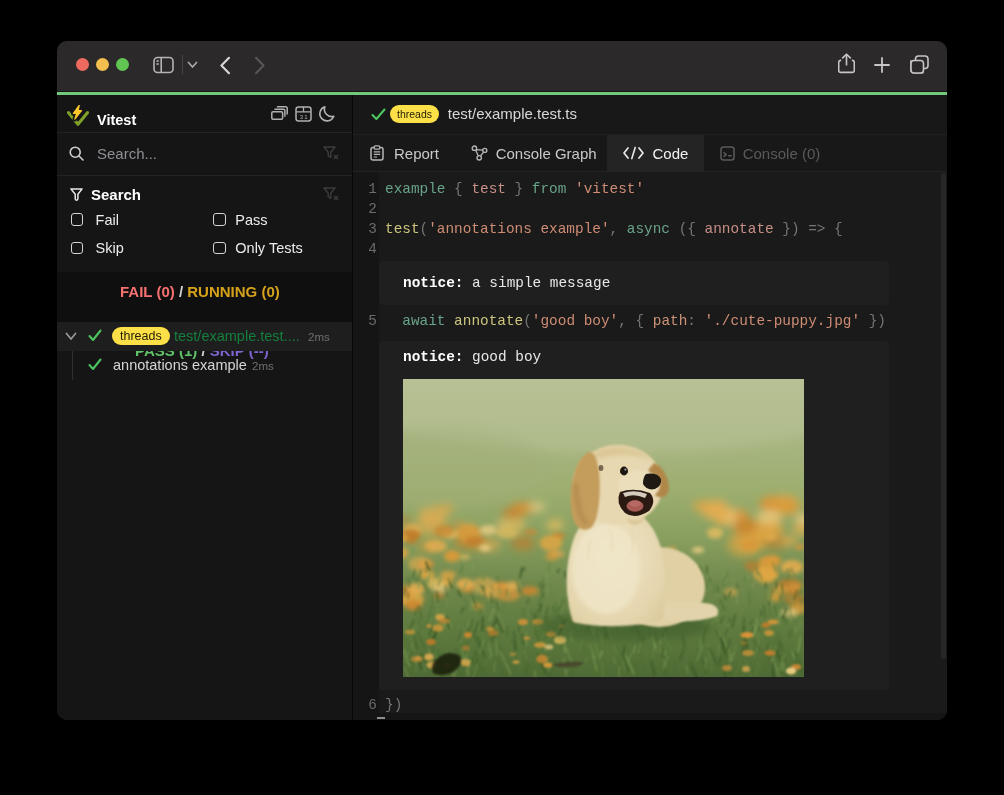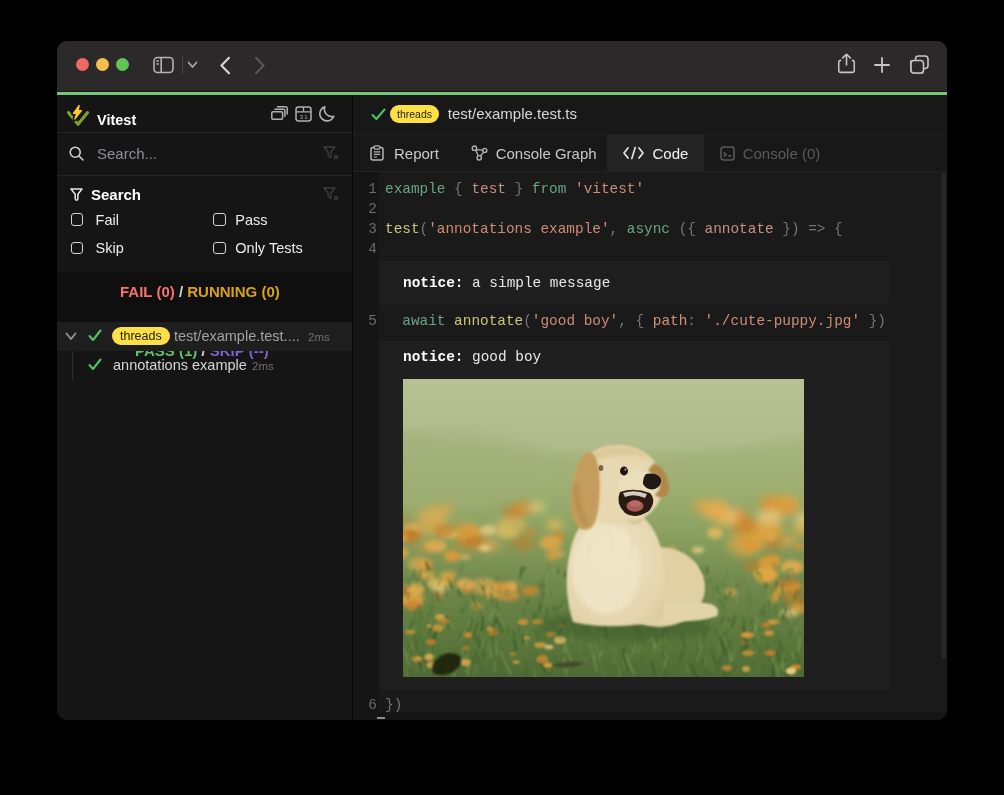--- a/index.html
+++ b/index.html
@@ -151,21 +151,21 @@
     </div>
 
     <div class="abs" style="left:0; top:228px; width:295px; height:28.5px; background:#1e1e1e;"></div>
     <svg class="ic abs" style="left:8px; top:238px;" width="12" height="9" viewBox="0 0 12 9">
       <polyline points="1.5,1.5 6,7 10.5,1.5" fill="none" stroke="#9a9a9a" stroke-width="1.7" stroke-linecap="round" stroke-linejoin="round"></polyline>
     </svg>
     <svg class="ic abs" style="left:31px; top:235px;" width="14" height="13" viewBox="0 0 14 13">
       <polyline points="1.5,7 5,11 12.5,1.5" fill="none" stroke="#4cc35e" stroke-width="2.1" stroke-linecap="round" stroke-linejoin="round"></polyline>
     </svg>
     <div class="abs pill" style="left:55px; top:233.3px;">threads</div>
-    <div class="abs" style="left:117px; top:234px; font-size:14.5px; color:#a3a3a3;">test/example.test....</div>
+    <div class="abs" style="left:117px; top:234px; font-size:14.5px; color:#15803d;">test/example.test....</div>
     <div class="abs" style="left:251px; top:236.5px; font-size:11.5px; color:#6f6f6f;">2ms</div>
     <div class="abs" style="left:14.5px; top:256.5px; width:1px; height:29px; background:#2e2e2e;"></div>
     <svg class="ic abs" style="left:31px; top:264px;" width="14" height="13" viewBox="0 0 14 13">
       <polyline points="1.5,7 5,11 12.5,1.5" fill="none" stroke="#4cc35e" stroke-width="2.1" stroke-linecap="round" stroke-linejoin="round"></polyline>
     </svg>
     <div class="abs" style="left:56px; top:263px; font-size:14.5px; color:#d6d6d6;">annotations example</div>
     <div class="abs" style="left:195px; top:265.5px; font-size:11.5px; color:#6f6f6f;">2ms</div>
   </div>
   <div class="vdiv"></div>
 

